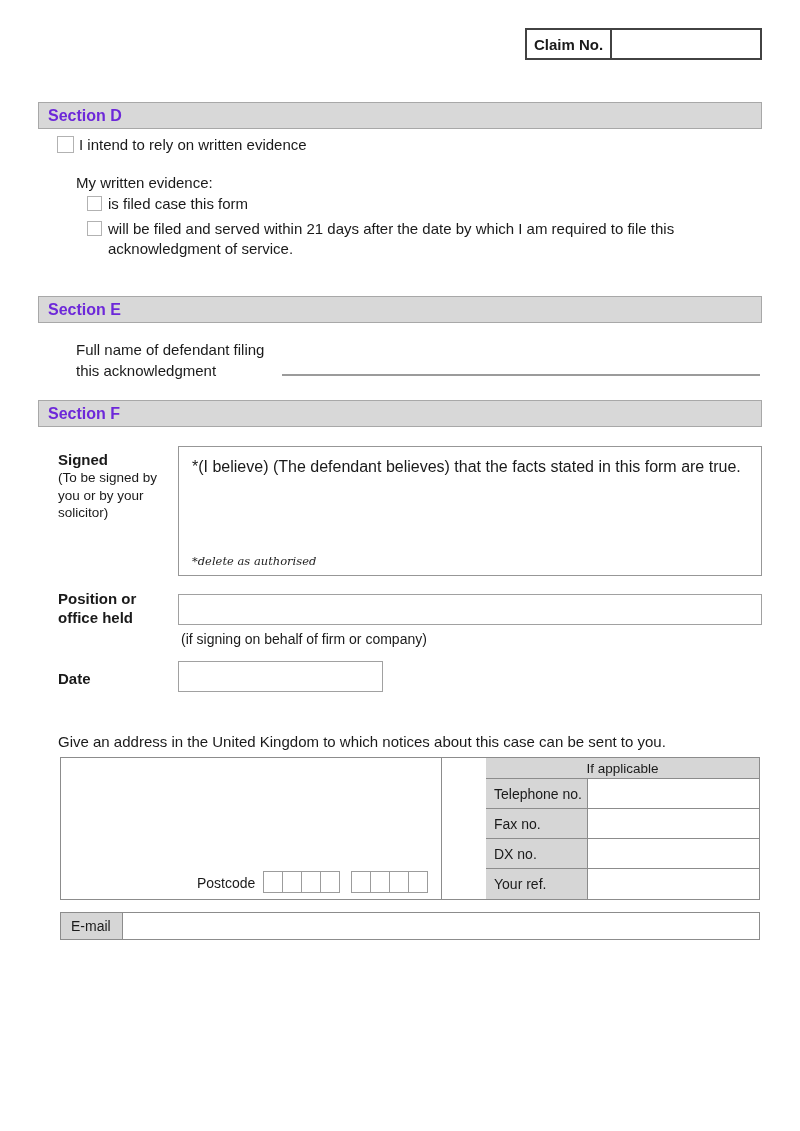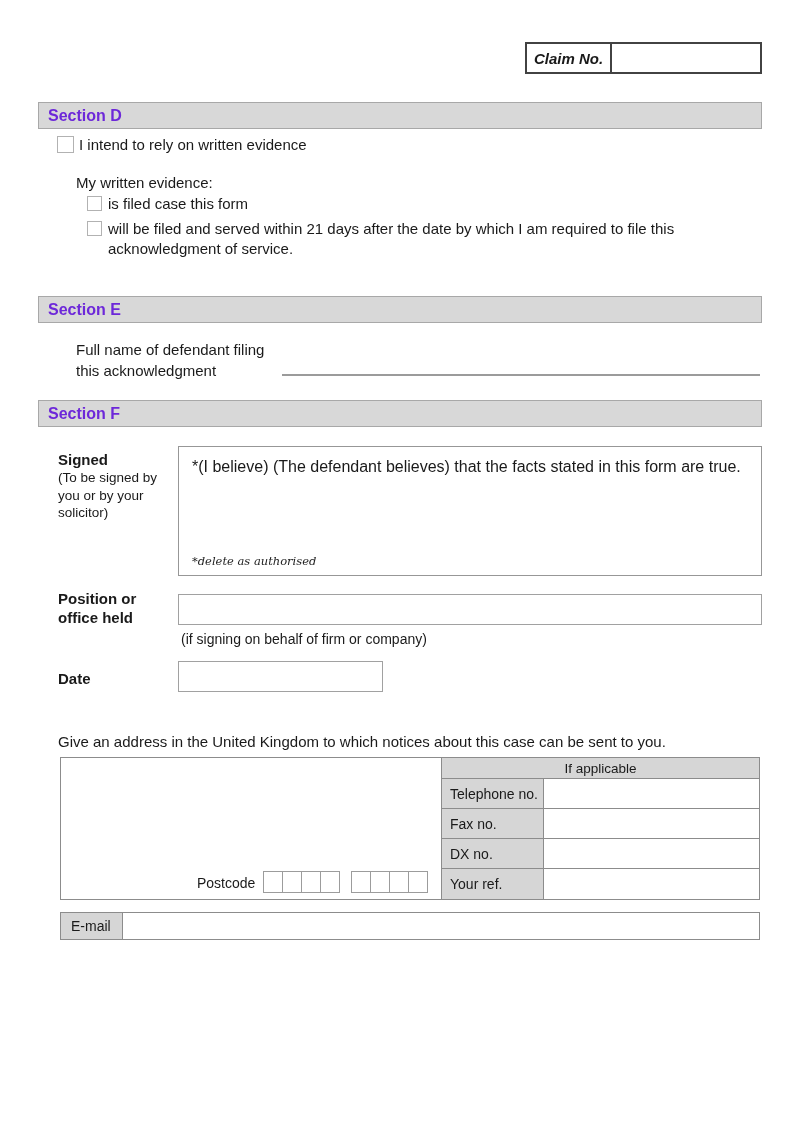--- a/index.html
+++ b/index.html
@@ -4,21 +4,21 @@
 <style>
   * { margin:0; padding:0; box-sizing:border-box; }
   html,body { background:#ffffff; }
   .page {
     position:relative; width:800px; height:1131px; background:#ffffff;
     font-family:"Liberation Sans", sans-serif; color:#1a1a1a; overflow:hidden;
   }
   .abs { position:absolute; }
 
   
-  .claim-box { left:525px; top:42px; width:237px; height:32px; border:2px solid #424242; display:flex;font-style:italic; }
+  .claim-box { left:525px; top:28px; width:237px; height:32px; border:2px solid #424242; display:flex; }
   .claim-label { display:flex; align-items:center; padding:0 7px; font-weight:bold; font-size:15px; border-right:2px solid #424242; white-space:nowrap; }
   .claim-value { flex:1; background:#fff; }
 
   
   .section-bar {
     left:38px; width:724px; height:27px; background:#d8d8d8; border:1px solid #a8a8a8;
     display:flex; align-items:center; padding-left:9px; font-weight:bold; font-size:16px; color:#6d28d9;
   }
 
   
@@ -41,21 +41,21 @@
     position:absolute; left:13px; bottom:7px;
     font-family:"DejaVu Serif", serif; font-style:italic; font-size:11.5px; color:#222;
   }
   .input-box { background:#fff; border:1px solid #a1a1a1; }
 
   
   .addr-box { left:60px; top:757px; width:382px; height:143px; border:1px solid #8c8c8c; background:#fff; }
   .contact-grid {
     left:441px; top:757px; width:319px; height:143px;
     display:grid; grid-template-columns:102px 1fr; grid-template-rows:21px 1fr 1fr 1fr 1fr;
-    border:1px solid #8c8c8c; background:#fff;
+    border:1px solid #8c8c8c; background:#fff;padding-left:44px;
   }
   .contact-header {
     grid-column:1 / 3; background:#d6d6d6; border-bottom:1px solid #8c8c8c;
     display:flex; align-items:center; justify-content:center; font-size:13.5px;
   }
   .contact-label {
     background:#d6d6d6; border-right:1px solid #8c8c8c; border-bottom:1px solid #8c8c8c;
     display:flex; align-items:center; padding-left:8px; font-size:14px; white-space:nowrap;
   }
   .contact-value { background:#fff; border-bottom:1px solid #8c8c8c; }

